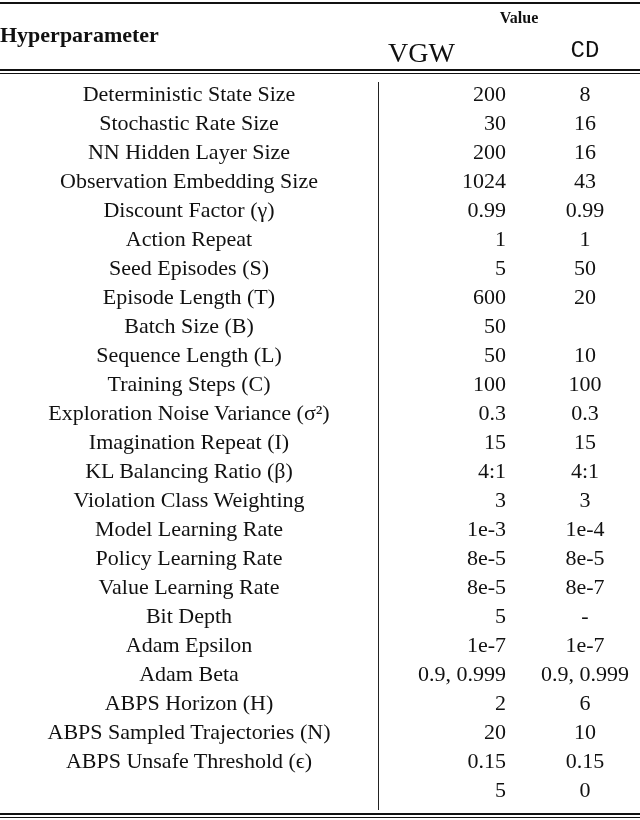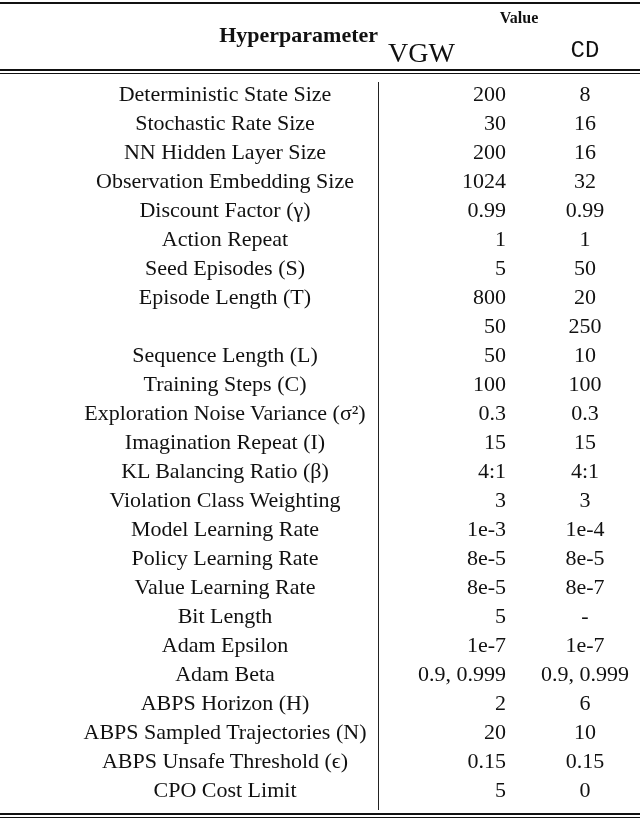--- a/index.html
+++ b/index.html
@@ -11,38 +11,38 @@
     .table-wrap { position: relative; width: 640px; height: 820px; }
     .rule-top { position: absolute; left: 0; top: 2px; width: 640px; height: 2px; background: #111; }
     .rule-mid1 { position: absolute; left: 0; top: 69px; width: 640px; height: 1.5px; background: #111; }
     .rule-mid2 { position: absolute; left: 0; top: 72.5px; width: 640px; height: 1.5px; background: #111; }
     .rule-bot1 { position: absolute; left: 0; top: 813px; width: 640px; height: 1.5px; background: #111; }
     .rule-bot2 { position: absolute; left: 0; top: 816.5px; width: 640px; height: 1.5px; background: #111; }
     .vline { position: absolute; left: 378px; top: 82px; width: 1px; height: 728px; background: #222; }
 
     .hdr-param {
       position: absolute; left: 0; width: 378px; top: 22px;
-      text-align: right; font-weight: bold; font-size: 22px;
+      text-align: left; font-weight: bold; font-size: 22px;
     }
     .hdr-value {
       position: absolute; left: 378px; width: 262px; top: 9px;
       text-align: center; font-weight: bold; font-size: 16px; padding-left: 20px; box-sizing: border-box;
     }
     .hdr-vgw {
       position: absolute; left: 388px; width: 118px; top: 37px;
       text-align: left; font-size: 28px;
     }
     .hdr-cd {
       position: absolute; left: 530px; width: 110px; top: 37px;
       text-align: center; font-size: 24px; font-family: Liberation Mono, monospace;
     }
 
     .rows { position: absolute; left: 0; top: 79px; width: 640px; }
     .row { position: relative; height: 29px; font-size: 22px; line-height: 29px; }
-    .cell-param { position: absolute; left: 0; width: 378px; text-align: center; white-space: nowrap; padding-left: 36px; }
+    .cell-param { position: absolute; left: 0; width: 378px; text-align: center; white-space: nowrap; }
     .cell-vgw { position: absolute; left: 388px; width: 118px; text-align: right; white-space: nowrap; }
     .cell-cd { position: absolute; left: 530px; width: 110px; text-align: center; white-space: nowrap; }
   </style>
 </head>
 <body>
 
 <div class="table-wrap">
   <div class="rule-top"></div>
 
   <div class="hdr-param">Hyperparameter</div>
@@ -67,45 +67,45 @@
         <span class="cell-cd">16</span>
       </div>
     <div class="row">
         <span class="cell-param">NN Hidden Layer Size</span>
         <span class="cell-vgw">200</span>
         <span class="cell-cd">16</span>
       </div>
     <div class="row">
         <span class="cell-param">Observation Embedding Size</span>
         <span class="cell-vgw">1024</span>
-        <span class="cell-cd">32</span>
+        <span class="cell-cd">43</span>
       </div>
     <div class="row">
         <span class="cell-param">Discount Factor (γ)</span>
         <span class="cell-vgw">0.99</span>
         <span class="cell-cd">0.99</span>
       </div>
     <div class="row">
         <span class="cell-param">Action Repeat</span>
         <span class="cell-vgw">1</span>
         <span class="cell-cd">1</span>
       </div>
     <div class="row">
         <span class="cell-param">Seed Episodes (S)</span>
         <span class="cell-vgw">5</span>
         <span class="cell-cd">50</span>
       </div>
     <div class="row">
         <span class="cell-param">Episode Length (T)</span>
-        <span class="cell-vgw">800</span>
+        <span class="cell-vgw">600</span>
         <span class="cell-cd">20</span>
       </div>
     <div class="row">
+        <span class="cell-param">Batch Size (B)</span>
         <span class="cell-vgw">50</span>
-        <span class="cell-cd">250</span>
       </div>
     <div class="row">
         <span class="cell-param">Sequence Length (L)</span>
         <span class="cell-vgw">50</span>
         <span class="cell-cd">10</span>
       </div>
     <div class="row">
         <span class="cell-param">Training Steps (C)</span>
         <span class="cell-vgw">100</span>
         <span class="cell-cd">100</span>
@@ -139,21 +139,21 @@
         <span class="cell-param">Policy Learning Rate</span>
         <span class="cell-vgw">8e-5</span>
         <span class="cell-cd">8e-5</span>
       </div>
     <div class="row">
         <span class="cell-param">Value Learning Rate</span>
         <span class="cell-vgw">8e-5</span>
         <span class="cell-cd">8e-7</span>
       </div>
     <div class="row">
-        <span class="cell-param">Bit Length</span>
+        <span class="cell-param">Bit Depth</span>
         <span class="cell-vgw">5</span>
         <span class="cell-cd">-</span>
       </div>
     <div class="row">
         <span class="cell-param">Adam Epsilon</span>
         <span class="cell-vgw">1e-7</span>
         <span class="cell-cd">1e-7</span>
       </div>
     <div class="row">
         <span class="cell-param">Adam Beta</span>
@@ -169,21 +169,20 @@
         <span class="cell-param">ABPS Sampled Trajectories (N)</span>
         <span class="cell-vgw">20</span>
         <span class="cell-cd">10</span>
       </div>
     <div class="row">
         <span class="cell-param">ABPS Unsafe Threshold (ϵ)</span>
         <span class="cell-vgw">0.15</span>
         <span class="cell-cd">0.15</span>
       </div>
     <div class="row">
-        <span class="cell-param">CPO Cost Limit</span>
         <span class="cell-vgw">5</span>
         <span class="cell-cd">0</span>
       </div>
   </div>
 
   <div class="rule-bot1"></div>
   <div class="rule-bot2"></div>
 </div>
 
 </body></html>

